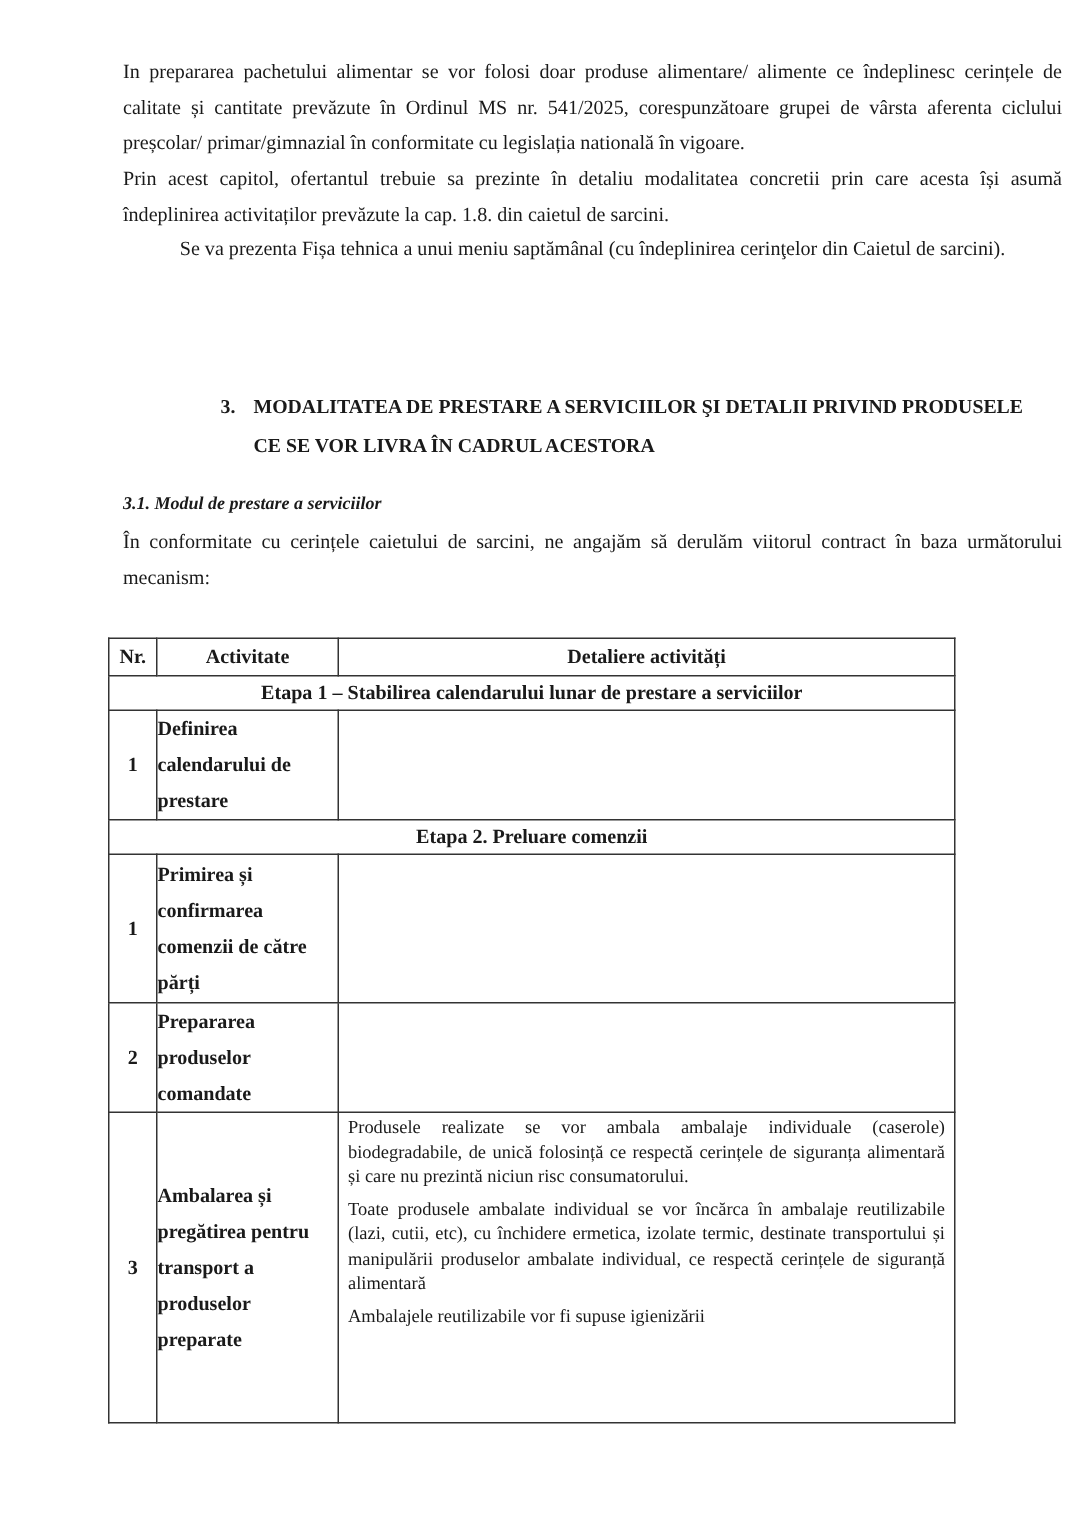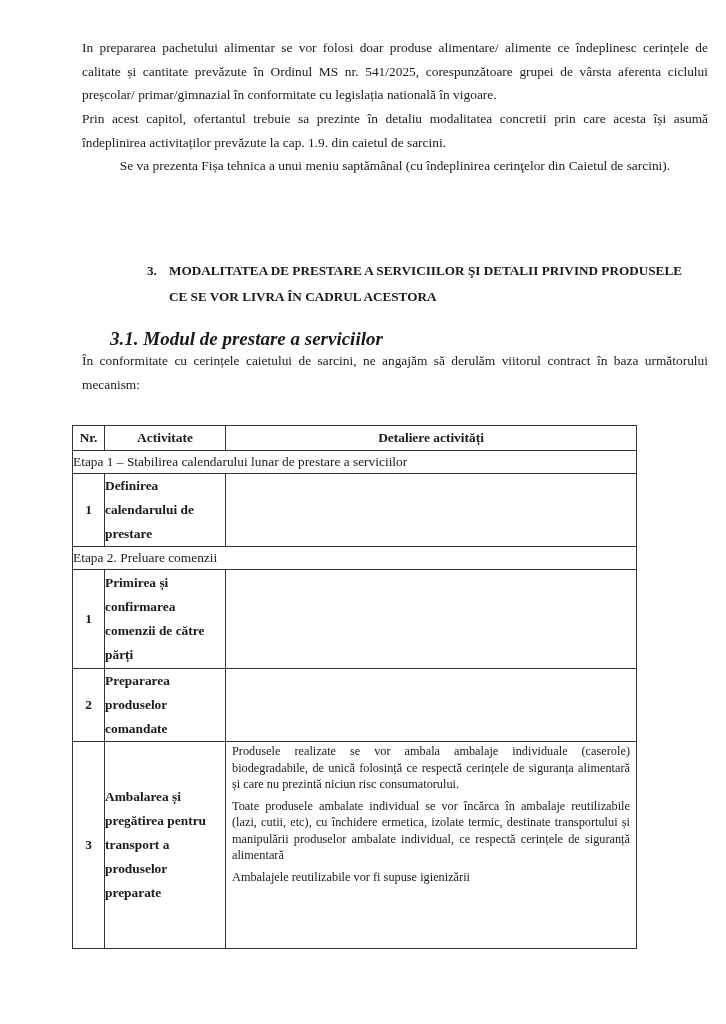--- a/index.html
+++ b/index.html
@@ -5,46 +5,46 @@
   html, body { margin:0; padding:0; background:#ffffff; }
   body { width:726px; height:1024px; position:relative; overflow:hidden;
          font-family:"Liberation Serif", "DejaVu Serif", serif; color:#1a1a1a; }
   .page { position:absolute; left:0; top:0; width:726px; height:1024px; }
   .intro { position:absolute; left:82px; width:626px; font-size:13.4px; line-height:23.5px; }
   .intro p { margin:0; text-align:justify; }
   .intro .last { text-align:center; }
   .heading { position:absolute; left:147px; top:258px; width:560px; font-weight:bold; font-size:13.2px; line-height:26px; }
   .heading .num { display:inline-block; width:22px; }
   .heading .line2 { padding-left:22px; }
-  .sub { position:absolute; left:82px; top:328px; font-style:italic; font-weight:bold; font-size:19px;margin-left:28px; }
+  .sub { position:absolute; left:82px; top:328px; font-style:italic; font-weight:bold; font-size:12px; }
   .para { position:absolute; left:82px; top:346px; width:626px; font-size:13.4px; line-height:23.5px; text-align:justify; }
   table.act { position:absolute; left:72px; top:425px; width:565px; border-collapse:collapse; font-size:13.4px; }
   table.act td, table.act th { border:1px solid #333; padding:0; vertical-align:middle; }
   table.act th { font-weight:bold; height:23px; text-align:center;margin-top:20px; }
   .c1 { width:31px; text-align:center; font-weight:bold; }
   .c2 { width:120px; text-align:left; font-weight:bold; line-height:24px; }
-  .stage { text-align:left; font-weight:normal; height:22px; }
+  .stage { text-align:center; font-weight:bold; height:22px; }
   .detail { font-size:12.3px; line-height:16.5px; text-align:justify; padding:1px 6px 0 6px !important; vertical-align:top !important; }
   .detail p { margin:0 0 5px 0; }
   .detail p.cut { margin:0; height:16px; overflow:hidden; }
   .r-def td { height:70px; }
   .r-prim td { height:98px; }
   .r-prep td { height:70px; }
   .r-amb td { height:205px; }
 </style>
 </head>
 <body>
 
 <div class="page">
 
   <div class="intro" style="top:36px;">
     <p>In prepararea pachetului alimentar se vor folosi doar produse alimentare/ alimente ce îndeplinesc cerințele de calitate și cantitate prevăzute în Ordinul MS nr. 541/2025, corespunzătoare grupei de vârsta aferenta ciclului preșcolar/ primar/gimnazial în conformitate cu legislația natională în vigoare.</p>
   </div>
   <div class="intro" style="top:107px;">
-    <p>Prin acest capitol, ofertantul trebuie sa prezinte în detaliu modalitatea concretii prin care acesta își asumă îndeplinirea activitaților prevăzute la cap. 1.9. din caietul de sarcini.</p>
+    <p>Prin acest capitol, ofertantul trebuie sa prezinte în detaliu modalitatea concretii prin care acesta își asumă îndeplinirea activitaților prevăzute la cap. 1.8. din caietul de sarcini.</p>
     <p class="last">Se va prezenta Fișa tehnica a unui meniu saptămânal (cu îndeplinirea cerinţelor din Caietul de sarcini).</p>
   </div>
 
   <div class="heading">
     <div><span class="num">3.</span><span>MODALITATEA DE PRESTARE A SERVICIILOR ŞI DETALII PRIVIND PRODUSELE</span></div>
     <div class="line2">CE SE VOR LIVRA ÎN CADRUL ACESTORA</div>
   </div>
 
   <div class="sub">3.1. Modul de prestare a serviciilor</div>
   <div class="para" style="top:349px;">În conformitate cu cerințele caietului de sarcini, ne angajăm să derulăm viitorul contract în baza următorului mecanism:</div>

